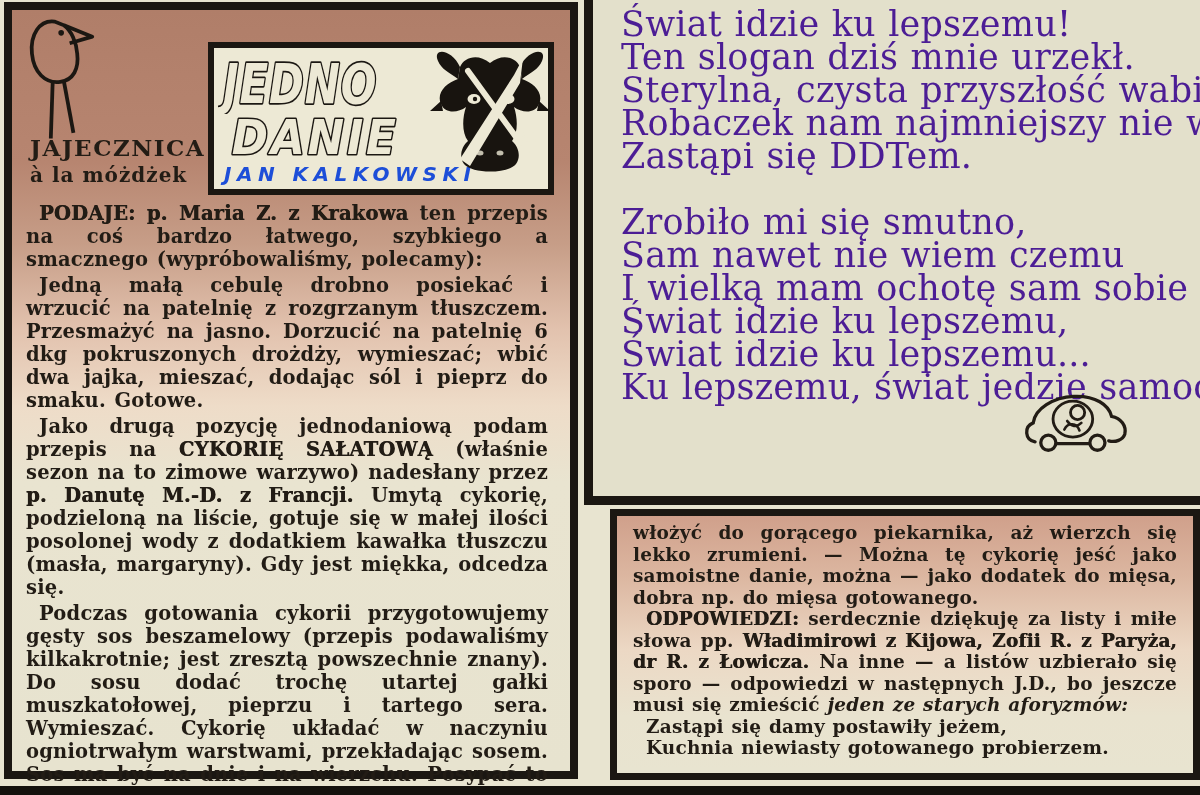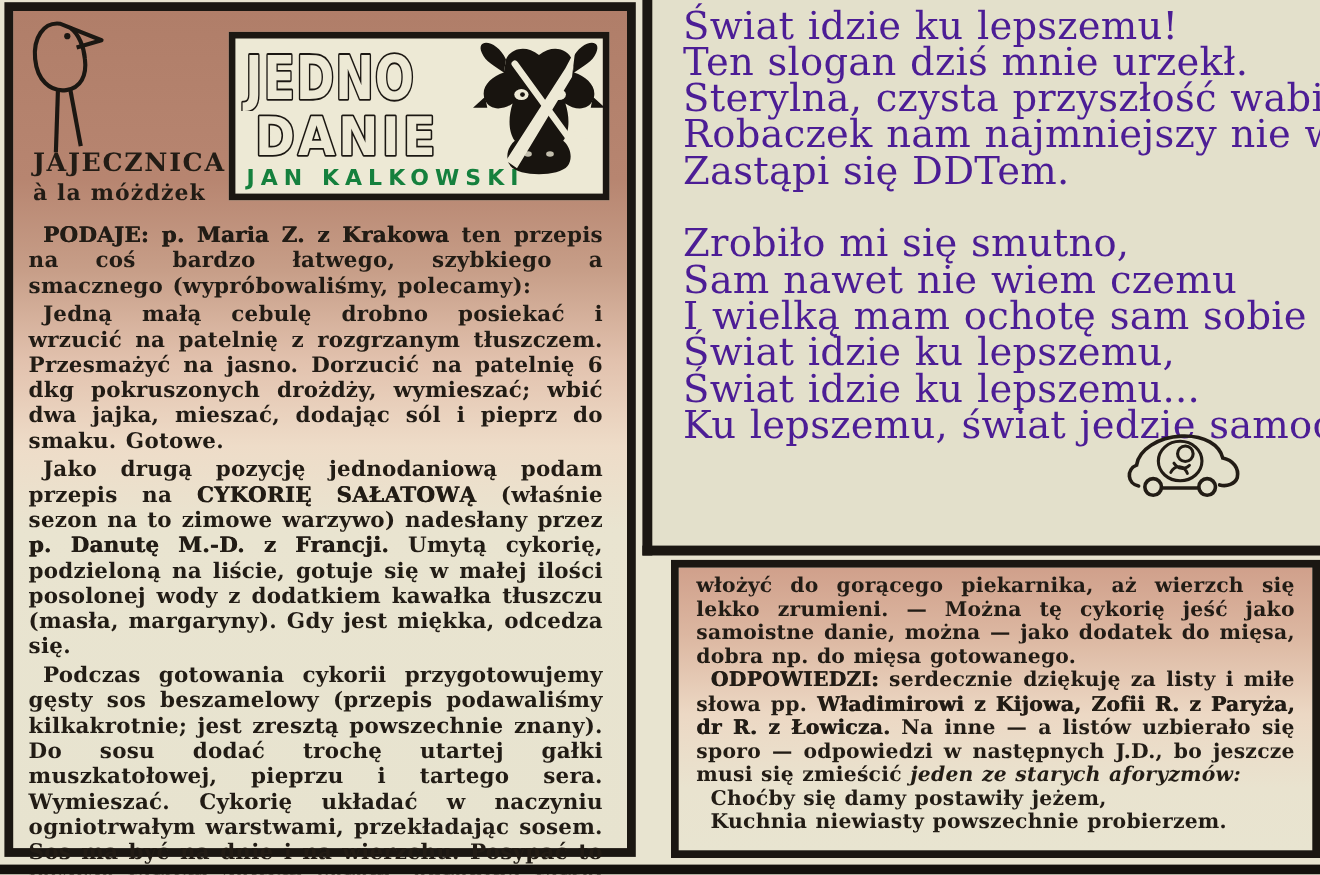--- a/index.html
+++ b/index.html
@@ -5,26 +5,26 @@
   html,body{margin:0;padding:0;width:1200px;height:795px;overflow:hidden;
     background:#e8e4d0;font-family:"DejaVu Serif",serif;color:#221c15;}
   .page{position:absolute;left:0;top:0;width:1200px;height:795px;overflow:hidden;}
 
   
   .recipe-panel{position:absolute;left:4px;top:2px;width:574px;height:777px;
     box-sizing:border-box;border:8px solid #1b1712;
     background:linear-gradient(180deg,#b07e69 0%,#b78570 20%,#c79e88 31%,
       #e2c2ae 42%,#eedcc8 52%,#e9e4d0 62%,#e7e3cf 100%);}
   .stork{position:absolute;left:14px;top:4px;width:76px;height:132px;}
-  .logo-box{position:absolute;left:196px;top:19px;width:346px;height:153px;
-    box-sizing:border-box;background:#ede9d5;border:6px solid #1b1712;overflow:visible;}
+  .logo-box{position:absolute;left:196px;top:32px;width:346px;height:153px;
+    box-sizing:border-box;background:#ede9d5;border:6px solid #1b1712;overflow:visible;font-style:italic;}
   .logo-word{position:absolute;left:4px;top:0px;}
   .logo-word2{position:absolute;left:14px;top:60px;}
   .logo-author{position:absolute;left:10px;bottom:3px;font-family:"DejaVu Sans",sans-serif;
-    font-weight:bold;font-size:20px;letter-spacing:5.5px;color:#15803d;white-space:nowrap;}
+    font-weight:bold;font-size:20px;letter-spacing:5.5px;color:#1d4ed8;white-space:nowrap;}
   .bull{position:absolute;right:-2px;top:-9px;width:120px;height:138px;}
   .dish-title{position:absolute;left:18px;top:124px;font-weight:bold;font-size:23px;
     letter-spacing:1.5px;}
   .dish-subtitle{position:absolute;left:18px;top:153px;font-weight:bold;font-size:20px;
     letter-spacing:1px;}
   .body-text{position:absolute;left:14px;top:192px;width:522px;}
   .body-text p{margin:0 0 3px 0;text-align:justify;text-indent:13px;font-weight:bold;
     font-size:19.5px;line-height:23px;word-spacing:1.5px;letter-spacing:0.2px;}
   .xb{text-shadow:0.5px 0 currentColor;}
   .itl{font-style:italic;}
@@ -128,18 +128,18 @@
       <path d="M38 63 L74 63" fill="none" stroke="#221c15" stroke-width="3.5"></path>
       <ellipse cx="56" cy="37" rx="21" ry="19" fill="none" stroke="#221c15" stroke-width="3"></ellipse>
       <circle cx="61" cy="30" r="7.5" fill="none" stroke="#221c15" stroke-width="3"></circle>
       <path d="M47 48 C51 40 60 41 63 49 M50 39 C54 45 60 46 65 41" fill="none" stroke="#221c15" stroke-width="2.8" stroke-linecap="round"></path>
     </svg>
   </div>
 
   <div class="cont-panel">
     <p>włożyć do gorącego piekarnika, aż wierzch się lekko zrumieni. — Można tę cykorię jeść jako samoistne danie, można — jako dodatek do mięsa, dobra np. do mięsa gotowanego.</p>
     <p class="ind"><span class="xb">ODPOWIEDZI:</span><span> serdecznie dziękuję za listy i miłe słowa pp. </span><span class="xb">Władimirowi z Kijowa, Zofii R. z Paryża, dr R. z Łowicza.</span><span> Na inne — a listów uzbierało się sporo — odpowiedzi w następnych J.D., bo jeszcze musi się zmieścić </span><span class="itl">jeden ze starych aforyzmów:</span></p>
-    <p class="aph">Choćby się damy postawiły jeżem,</p>
-    <p class="aph">Kuchnia niewiasty powszechnie probierzem.</p>
+    <p class="aph">Zastąpi się damy postawiły jeżem,</p>
+    <p class="aph">Kuchnia niewiasty gotowanego probierzem.</p>
   </div>
 
   <div class="bottom-rule"></div>
 </div>
 
 </body></html>

